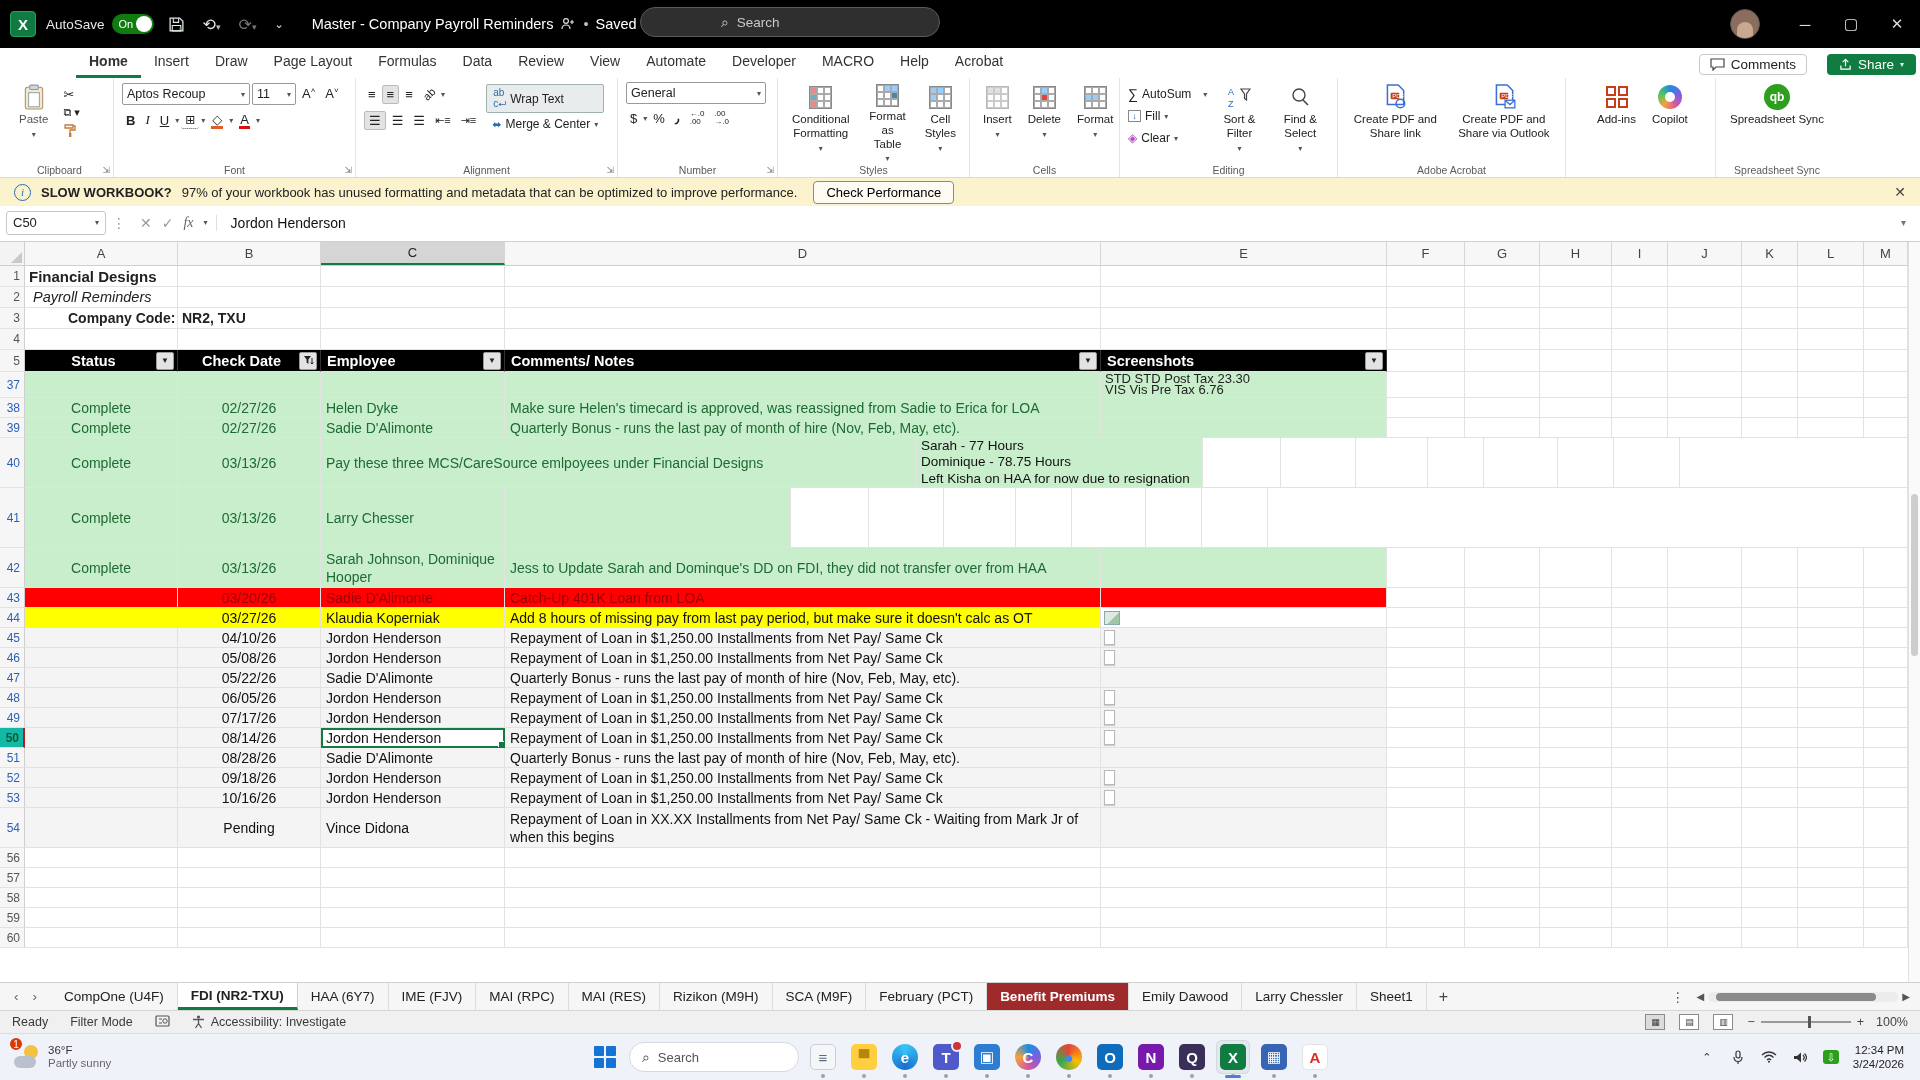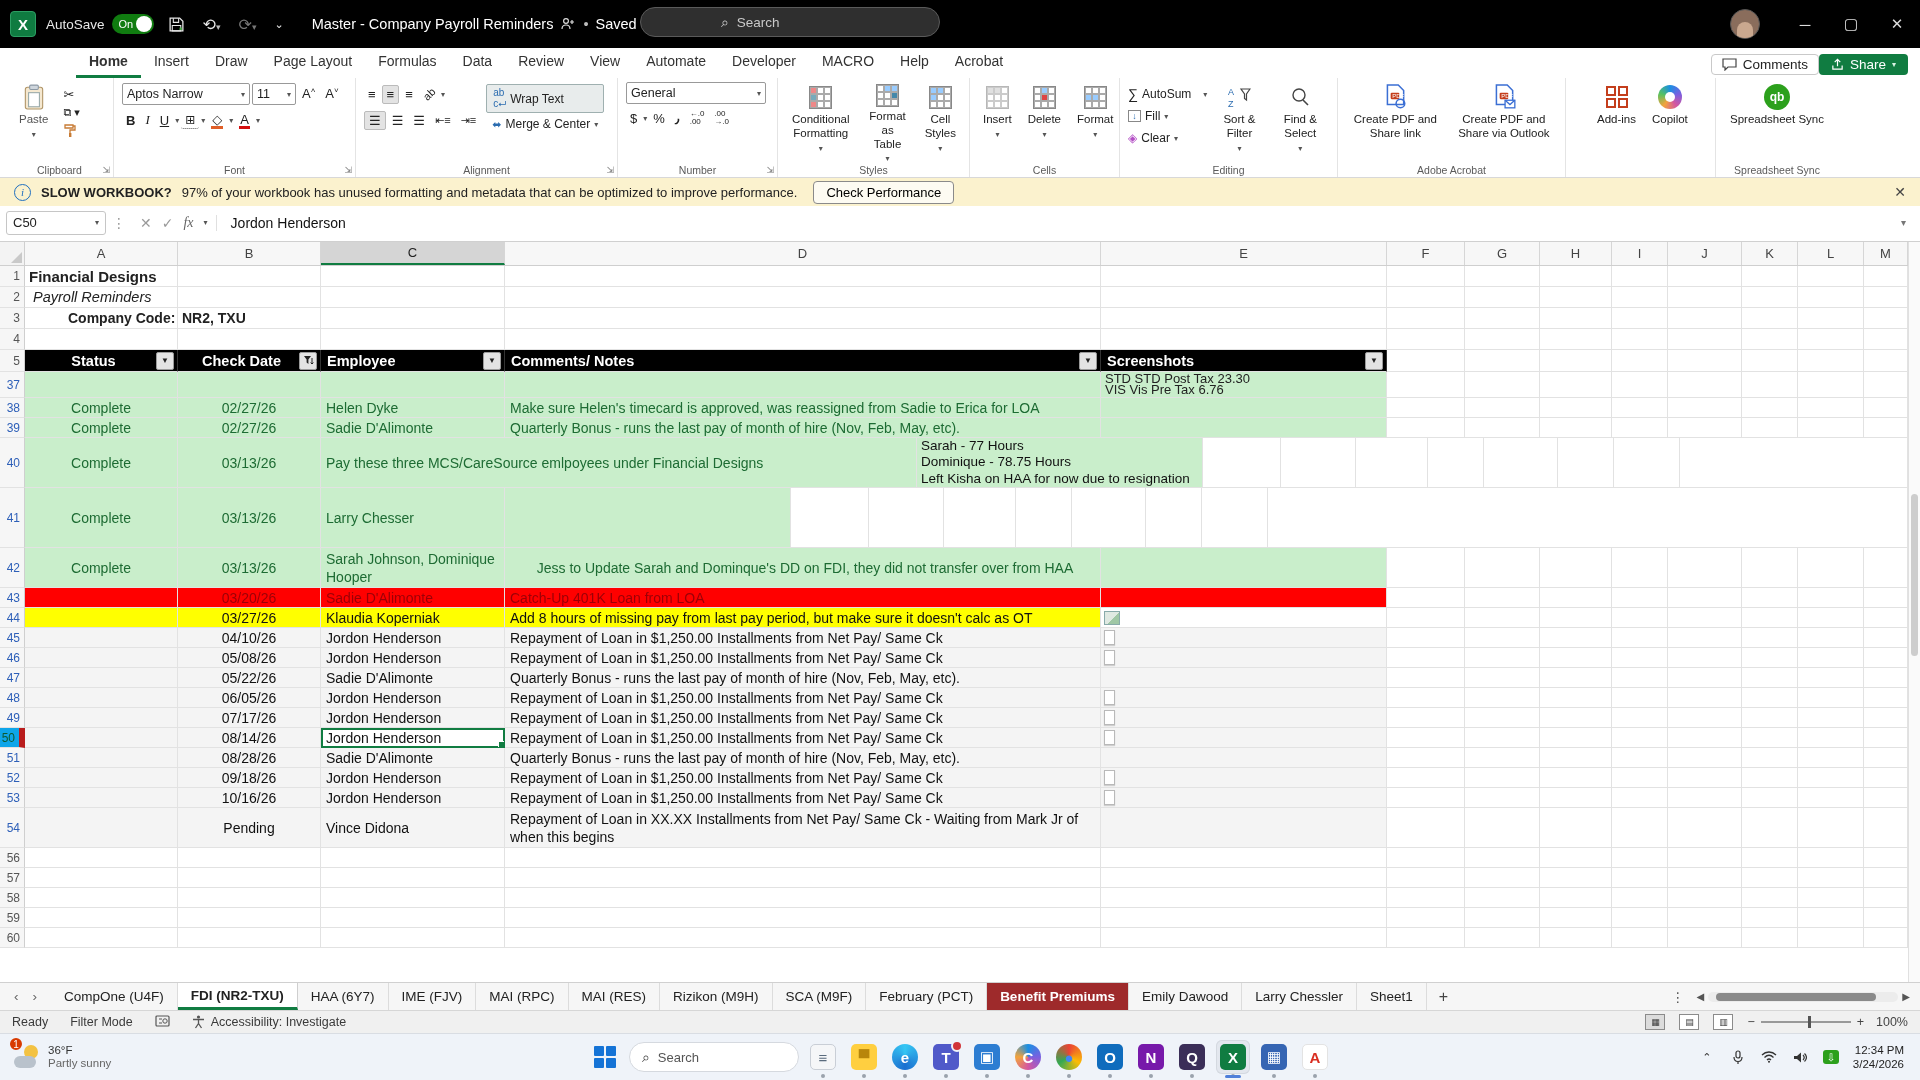--- a/index.html
+++ b/index.html
@@ -21,21 +21,21 @@
   .tb-search { position:absolute; left:640px; top:7px; width:300px; height:30px; background:#2f2f2f; border:1px solid #5a5a5a; border-radius:15px; display:flex; align-items:center; gap:8px; padding-left:80px; color:#c9c9c9; font-size:13.5px; }
   .tb-right { margin-left:auto; display:flex; align-items:center; height:48px; }
   .avatar { width:30px; height:30px; border-radius:50%; background:#8a6d5c; margin-right:22px; border:1px solid #555; overflow:hidden; display:flex;align-items:flex-end;justify-content:center;}
   .avatar span{width:16px;height:16px;border-radius:50% 50% 0 0;background:#caa88f;display:block;}
   .winbtn { width:46px; height:48px; display:flex; align-items:center; justify-content:center; color:#ddd; font-size:15px; }
 
   
   .ribbon-tabs { height:30px; background:#fff; display:flex; align-items:flex-end; padding-left:76px; flex:0 0 auto; }
   .rtab { padding:4px 13px 6px; font-size:14px; color:#333; }
   .rtab.active { font-weight:bold; border-bottom:3px solid #107C41; }
-  .rt-right { margin-left:auto; display:flex; gap:0; padding-right:12px; padding-bottom:3px; }
+  .rt-right { margin-left:auto; display:flex; gap:20px; padding-right:4px; padding-bottom:3px; }
   .cmt-btn { border:1px solid #c9c9c9; border-radius:4px; padding:2px 10px; display:flex; gap:6px; align-items:center; font-size:13.5px; background:#fff; }
   .share-btn { background:#107C41; color:#fff; border-radius:4px; padding:2px 12px; display:flex; gap:6px; align-items:center; font-size:13.5px; }
 
   
   .ribbon { height:100px; background:#fff; border-bottom:1px solid #d8d8d8; display:flex; flex:0 0 auto; padding-left:6px; }
   .rgroup { position:relative; border-right:1px solid #e4e4e4; padding:4px 8px 16px; display:flex; gap:6px; }
   .rg-label { position:absolute; bottom:1px; left:0; right:0; text-align:center; font-size:10.5px; color:#5a5a5a; white-space:nowrap; }
   .rg-launcher { position:absolute; bottom:2px; right:3px; font-size:9px; color:#777; }
   .bigbtn { display:flex; flex-direction:column; align-items:center; justify-content:flex-start; gap:3px; padding:2px 5px; font-size:11.5px; color:#222; text-align:center; line-height:1.2; }
   .bigbtn .ic { width:26px; height:26px; display:flex; align-items:center; justify-content:center; }
@@ -72,21 +72,21 @@
   .corner { width:25px; border-right:1px solid #cfcfcf; position:relative; background:#f3f3f3; }
   .corner:after { content:""; position:absolute; right:2px; bottom:2px; border-left:11px solid transparent; border-bottom:11px solid #c9c9c9; }
   .ch { border-right:1px solid #d6d6d6; display:flex; align-items:center; justify-content:center; font-size:13px; color:#444; }
   .ch.sel { background:#d5d5d5; border-bottom:2px solid #107C41; color:#222; }
   .vscroll { position:absolute; top:0; right:0; width:12px; bottom:0; background:#fafafa; border-left:1px solid #e0e0e0; }
   .vthumb { position:absolute; left:2px; right:2px; top:34%; height:22%; background:#cdcdcd; border-radius:4px; }
   .row { display:flex; }
   .cell { border-right:1px solid #e2e2e2; border-bottom:1px solid #e2e2e2; overflow:hidden; font-size:14px; display:flex; align-items:center; }
   .rownum { width:25px; background:#f6f6f6; border-right:1px solid #cfcfcf; border-bottom:1px solid #e2e2e2; font-size:12px; color:#555; display:flex; align-items:center; justify-content:flex-end; padding-right:4px; }
   .rownum.blue { color:#2d5fb8; }
-  .rownum.selr { background:#0ea5e9; border-right:6px solid #b91c1c; color:#0c5a32; font-weight:normal; }
+  .rownum.selr { background:#14b8a6; border-right:2px solid #b91c1c; color:#0c5a32; font-weight:bold; }
   .st-green { background:#c9eecb; color:#1d6b33; }
   .st-red { background:#ff0000; color:#9C0006; }
   .st-yellow { background:#ffff00; color:#111; }
   .st-plain { background:#f4f4f4; color:#111; }
   .st-white { background:#fff; }
   .c-center { justify-content:center; text-align:center; }
   .c-pad { padding-left:5px; }
   .thead-cell { background:#000; color:#fff; font-weight:bold; font-size:14.5px; border-right:1px solid #333; display:flex; align-items:center; justify-content:space-between; padding:0 3px 0 6px; }
   .fbtn { width:18px; height:18px; background:#e3e3e3; border:1px solid #9a9a9a; border-radius:2px; color:#222; font-size:8px; display:flex; align-items:center; justify-content:center; flex:0 0 auto; }
   .title1 { font-weight:bold; font-size:15px; white-space:nowrap; overflow:visible; }
@@ -255,21 +255,21 @@
         </span>
       </div>
       <span class="rg-label">Clipboard</span>
       <span class="rg-launcher">⇲</span>
     </div>
 
     <div class="rgroup" style="width:242px;">
       <div class="col" style="width:100%;">
         <div class="smallrow">
           <div class="combo" style="width:128px;">
-              <span>Aptos Narrow</span>
+              <span>Aptos Recoup</span>
               <span class="chev">▾</span>
             </div>
           <div class="combo" style="width:44px;">
               <span>11</span>
               <span class="chev">▾</span>
             </div>
           <span class="mini">A<sup style="font-size:8px;">˄</sup></span>
           <span class="mini">A<sup style="font-size:8px;">˅</sup></span>
         </div>
         <div class="smallrow">
@@ -834,21 +834,21 @@
           <div class="rownum blue">42</div>
           <div class="cell st-green c-center" style="width: 153px;">
             <span>Complete</span>
           </div>
           <div class="cell st-green c-center" style="width: 143px;">
             <span>03/13/26</span>
           </div>
           <div class="cell st-green c-pad wraptext" style="width: 184px;">
             <span>Sarah Johnson, Dominique Hooper</span>
           </div>
-          <div class="cell st-green c-pad wraptext" style="width: 596px; justify-content: center;">
+          <div class="cell st-green c-pad wraptext" style="width: 596px;">
             <span>Jess to Update Sarah and Dominque's DD on FDI, they did not transfer over from HAA</span>
           </div>
           <div class="cell st-green" style="width: 286px;"></div>
           <div class="cell st-white" style="width: 78px;"></div>
           <div class="cell st-white" style="width: 75px;"></div>
           <div class="cell st-white" style="width: 72px;"></div>
           <div class="cell st-white" style="width: 56px;"></div>
           <div class="cell st-white" style="width: 74px;"></div>
           <div class="cell st-white" style="width: 56px;"></div>
           <div class="cell st-white" style="width: 66px;"></div>

